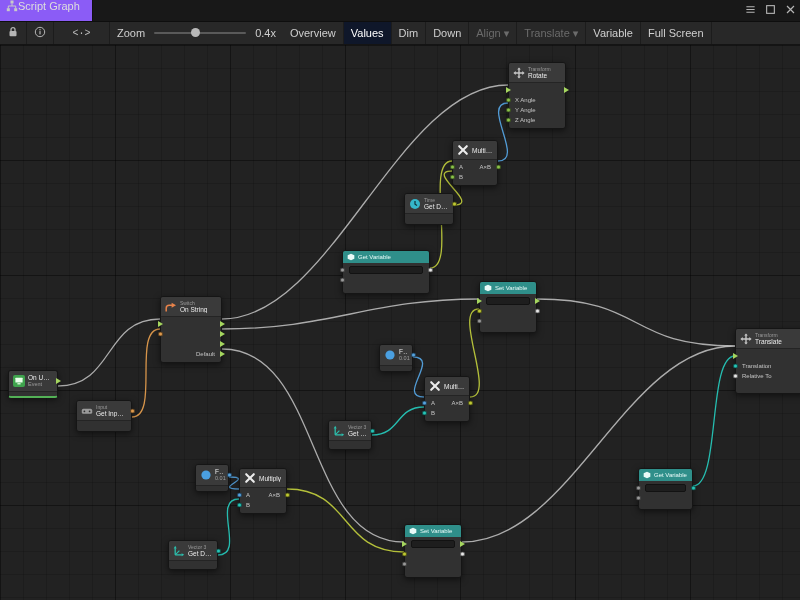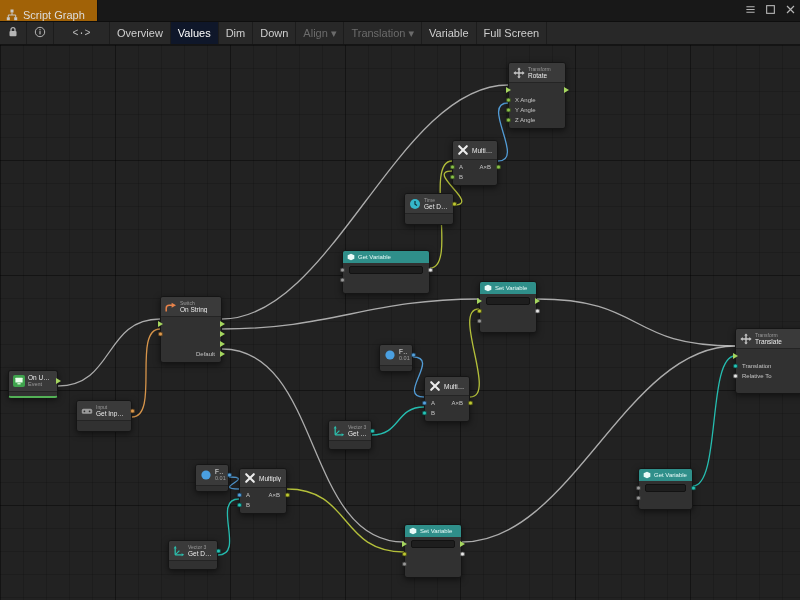--- a/index.html
+++ b/index.html
@@ -1,21 +1,21 @@
 <!DOCTYPE html>
 <html><head>
 <meta charset="utf-8">
 <style>
   *{margin:0;padding:0;box-sizing:border-box}
   html,body{width:800px;height:600px;overflow:hidden;background:#1a1a1a;font-family:"Liberation Sans",sans-serif}
   .window{width:800px;height:600px;display:flex;flex-direction:column;background:#202020}
 
   
   .titlebar{flex:0 0 22px;background:#181818;display:flex;align-items:stretch;color:#ddd;font-size:11px;border-bottom:1px solid #0e0e0e}
-  .tab{display:flex;align-items:flex-end;gap:5px;padding:0 12px 0 6px;background:#a16207;border-right:1px solid #101010}
+  .tab{display:flex;align-items:flex-start;padding:0 12px 0 6px;background:#8b5cf6;border-right:1px solid #101010}
   .tab .t-icon{display:flex}
   .tab .t-icon svg{width:12px;height:12px}
   .titlebar-spacer{flex:1}
   .win-ctrl{width:20px;display:flex;align-items:center;justify-content:center;color:#bbb;cursor:default}
   .win-ctrl svg{width:11px;height:11px}
 
   
   .toolbar{flex:0 0 23px;background:#282828;border-bottom:1px solid #141414;display:flex;align-items:stretch;font-size:11px;color:#cfcfcf;overflow:hidden;white-space:nowrap}
   .tseg{display:flex;align-items:center;gap:5px;padding:0 7px;border-right:1px solid #1c1c1c}
   .tseg svg{width:12px;height:12px}
@@ -109,27 +109,34 @@
     <div class="tseg">
       <span><svg viewBox="0 0 12 12">
             <circle cx="6" cy="6" r="4.7" fill="none" stroke="#b5b5b5" stroke-width="1"></circle>
             <rect x="5.4" y="5.1" width="1.2" height="3.3" fill="#b5b5b5"></rect>
             <rect x="5.4" y="3.1" width="1.2" height="1.2" fill="#b5b5b5"></rect>
           </svg></span>
     </div>
     <div class="tseg" style="min-width:56px;justify-content:center">
       <span class="code-glyph">&lt;·&gt;</span>
     </div>
+    <div class="tseg" style="border-right:none">
+      <span>Zoom</span>
+      <span class="slider">
+          <span class="thumb"></span>
+        </span>
+      <span>0.4x</span>
+    </div>
     <div class="tb-buttons">
         <div class="tb-btn">Overview</div>
         <div class="tb-btn active">Values</div>
         <div class="tb-btn">Dim</div>
         <div class="tb-btn">Down</div>
         <div class="tb-btn disabled">Align ▾</div>
-        <div class="tb-btn disabled">Translation ▾</div>
+        <div class="tb-btn disabled">Translate ▾</div>
         <div class="tb-btn">Variable</div>
         <div class="tb-btn">Full Screen</div>
       </div>
   </div>
 
   <div class="canvas">
     <svg id="wires" width="800" height="555" viewBox="0 0 800 555">
         <path d="M58 341 C114.1 341 103.9 274 160 274" fill="none" stroke="#cfcfcf" stroke-width="1.3" opacity="0.8"></path>
         <path d="M132 372 C160 372 132 284 160 284" fill="none" stroke="#e09b4d" stroke-width="1.3" opacity="0.95"></path>
         <path d="M222 274 C332 274 398 40 508 40" fill="none" stroke="#cfcfcf" stroke-width="1.3" opacity="0.8"></path>

